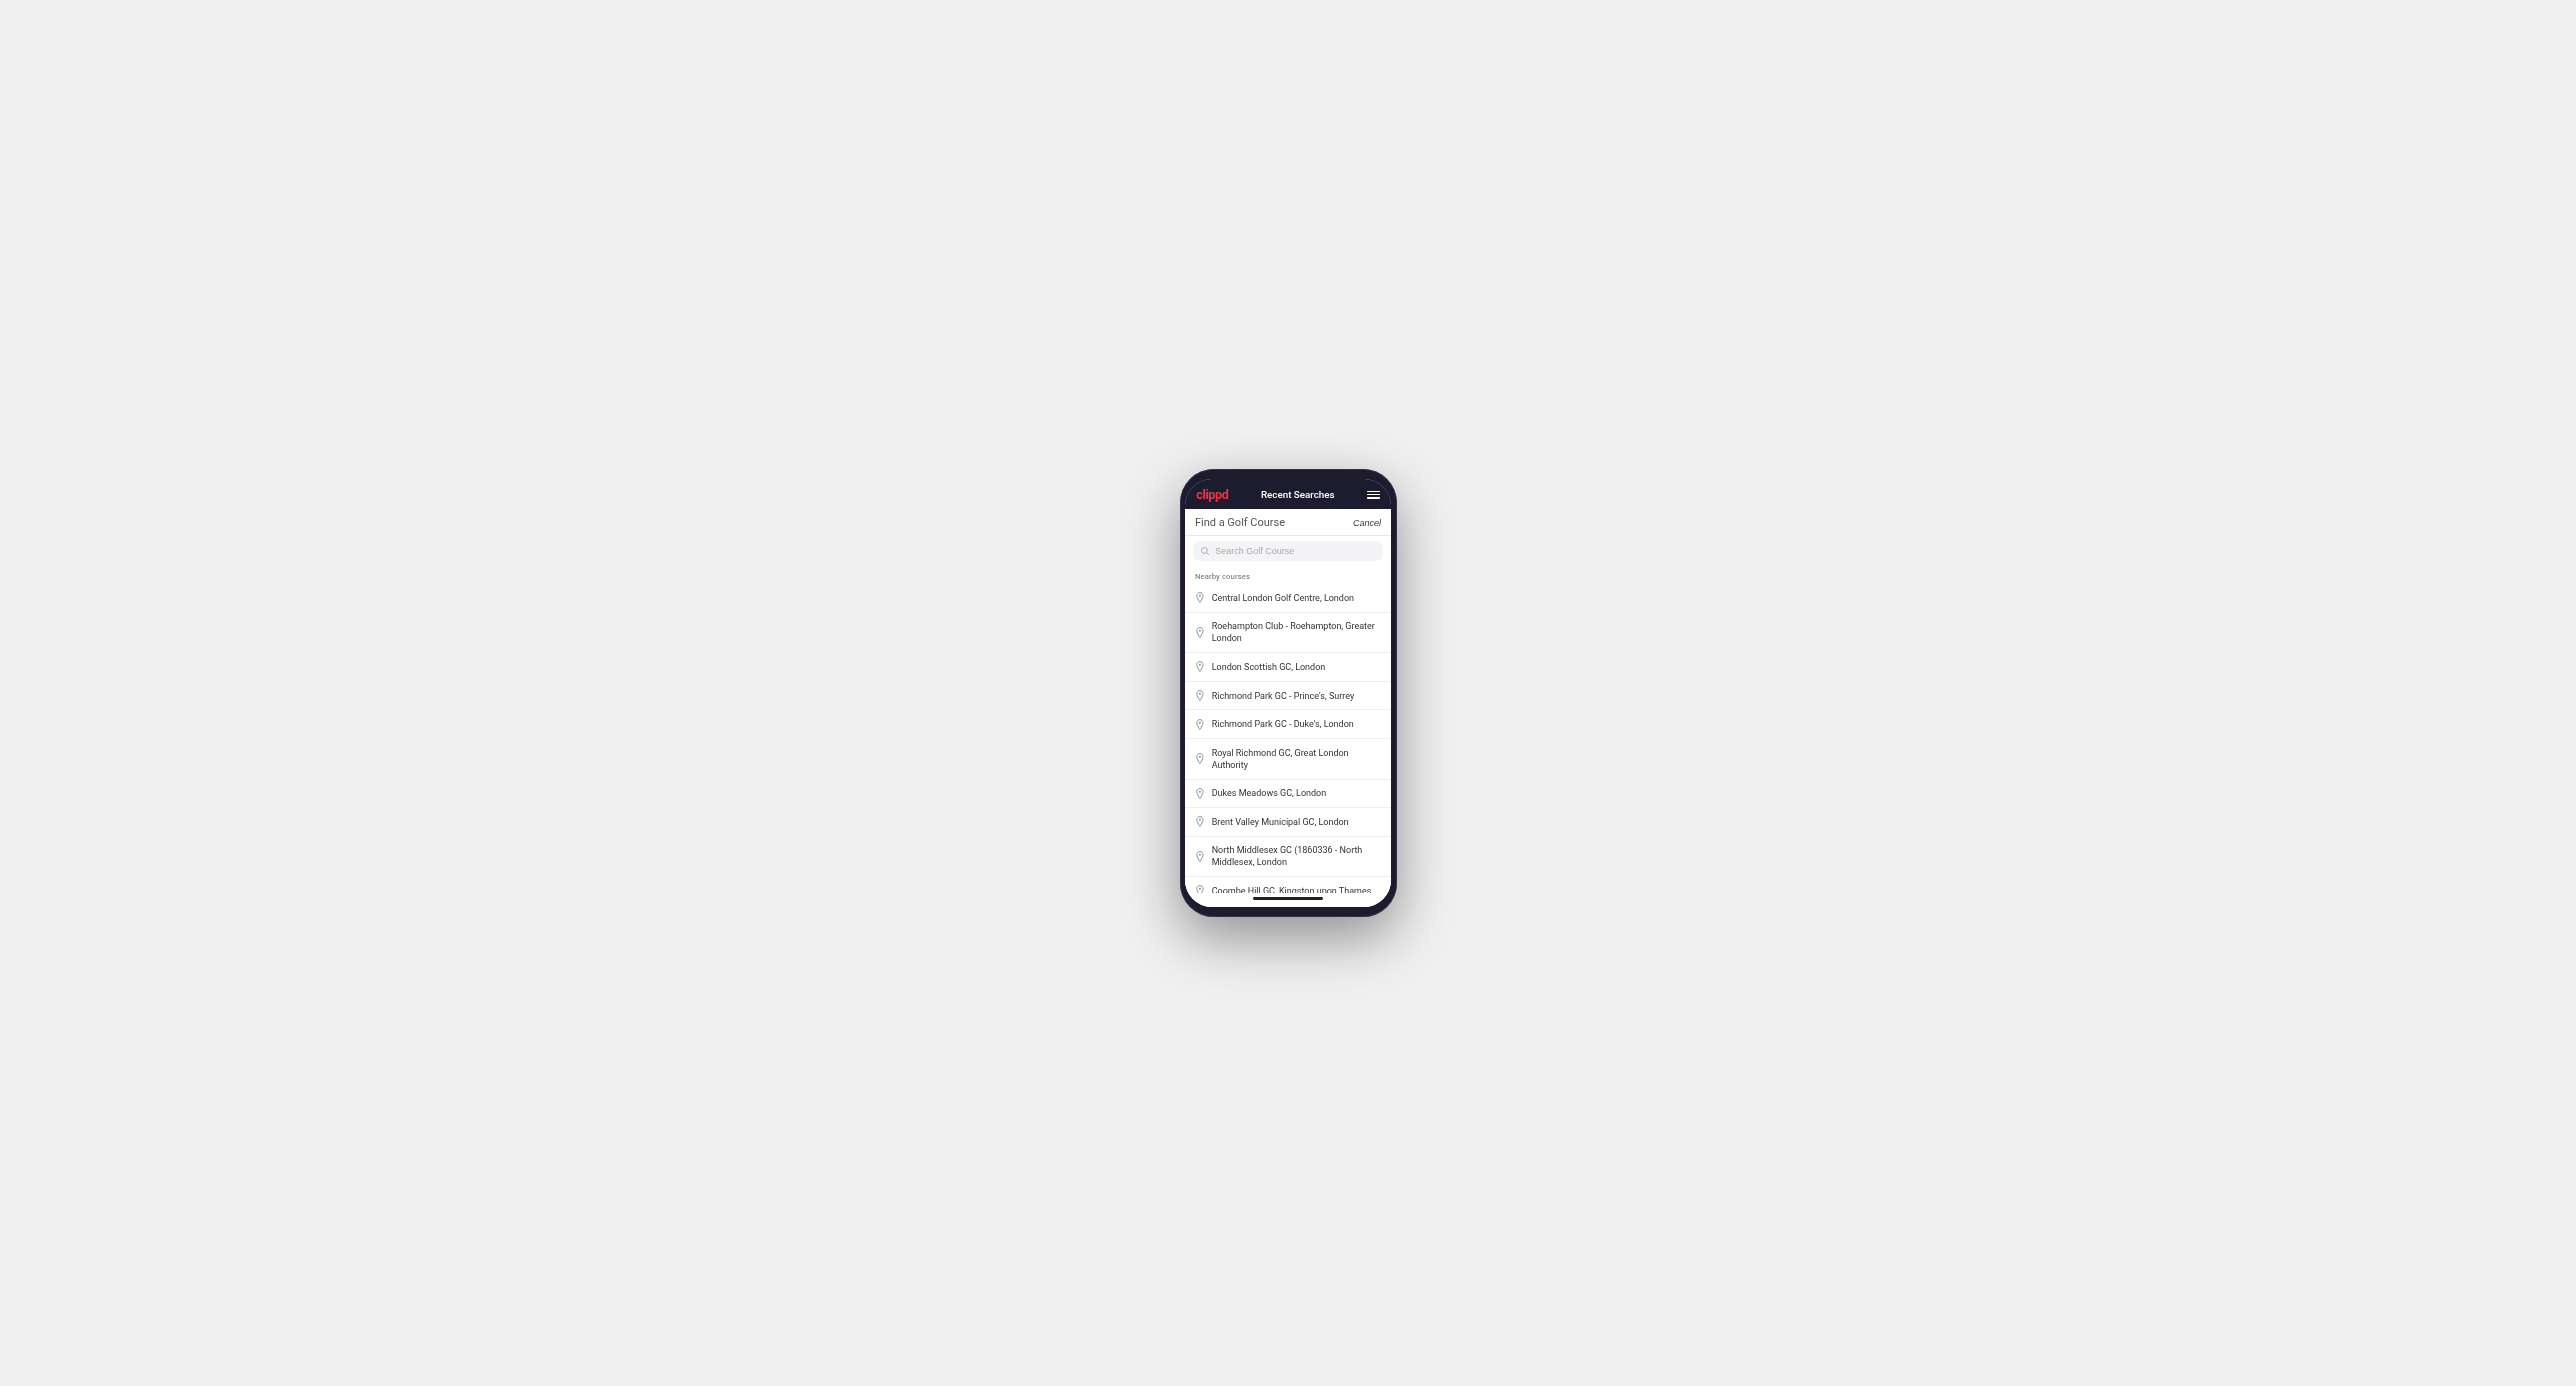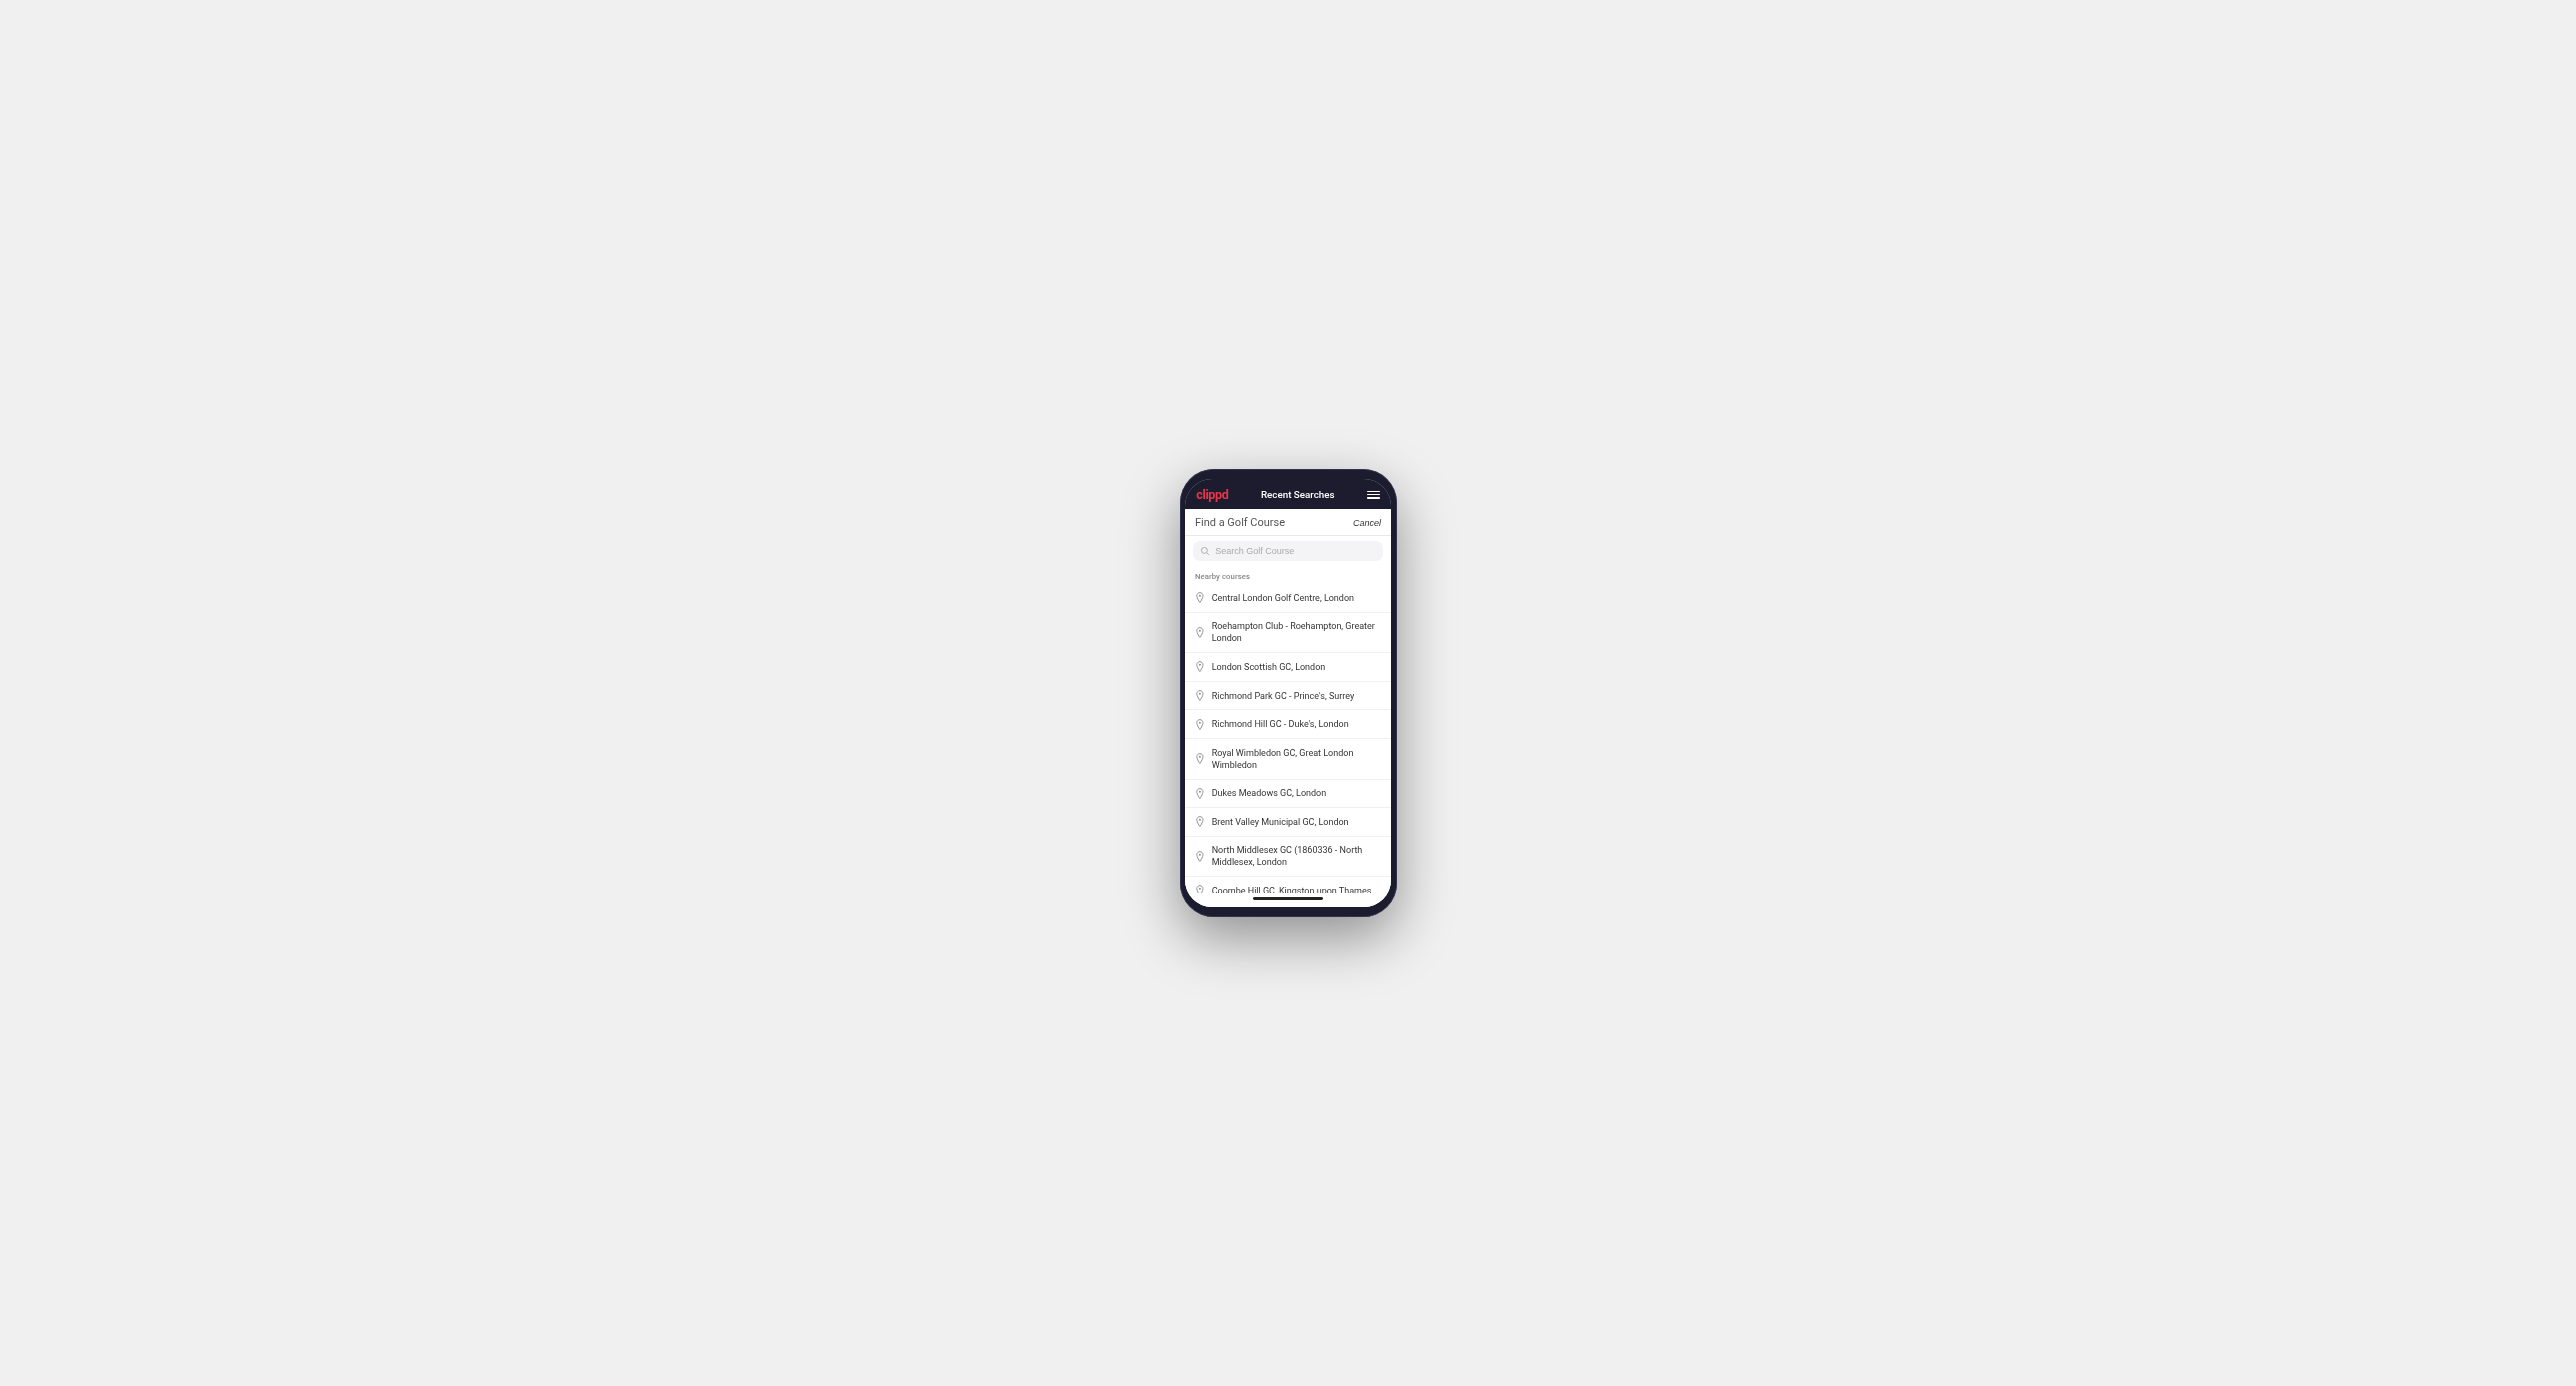--- a/index.html
+++ b/index.html
@@ -276,29 +276,29 @@
             <circle cx="7" cy="6" r="1.5" fill="#888" stroke="none"></circle>
           </svg>
           <span class="course-name">Richmond Park GC - Prince's, Surrey</span>
         </div>
 
         <div class="course-item">
           <svg class="pin-icon" viewBox="0 0 14 18" fill="none" stroke="#888" stroke-width="1.5">
             <path d="M7 1C4.24 1 2 3.24 2 6c0 3.75 5 11 5 11s5-7.25 5-11c0-2.76-2.24-5-5-5z"></path>
             <circle cx="7" cy="6" r="1.5" fill="#888" stroke="none"></circle>
           </svg>
-          <span class="course-name">Richmond Hill GC - Duke's, London</span>
-        </div>
-
-        <div class="course-item">
-          <svg class="pin-icon" viewBox="0 0 14 18" fill="none" stroke="#888" stroke-width="1.5">
-            <path d="M7 1C4.24 1 2 3.24 2 6c0 3.75 5 11 5 11s5-7.25 5-11c0-2.76-2.24-5-5-5z"></path>
-            <circle cx="7" cy="6" r="1.5" fill="#888" stroke="none"></circle>
-          </svg>
-          <span class="course-name">Royal Wimbledon GC, Great London Wimbledon</span>
+          <span class="course-name">Richmond Park GC - Duke's, London</span>
+        </div>
+
+        <div class="course-item">
+          <svg class="pin-icon" viewBox="0 0 14 18" fill="none" stroke="#888" stroke-width="1.5">
+            <path d="M7 1C4.24 1 2 3.24 2 6c0 3.75 5 11 5 11s5-7.25 5-11c0-2.76-2.24-5-5-5z"></path>
+            <circle cx="7" cy="6" r="1.5" fill="#888" stroke="none"></circle>
+          </svg>
+          <span class="course-name">Royal Richmond GC, Great London Authority</span>
         </div>
 
         <div class="course-item">
           <svg class="pin-icon" viewBox="0 0 14 18" fill="none" stroke="#888" stroke-width="1.5">
             <path d="M7 1C4.24 1 2 3.24 2 6c0 3.75 5 11 5 11s5-7.25 5-11c0-2.76-2.24-5-5-5z"></path>
             <circle cx="7" cy="6" r="1.5" fill="#888" stroke="none"></circle>
           </svg>
           <span class="course-name">Dukes Meadows GC, London</span>
         </div>
 

